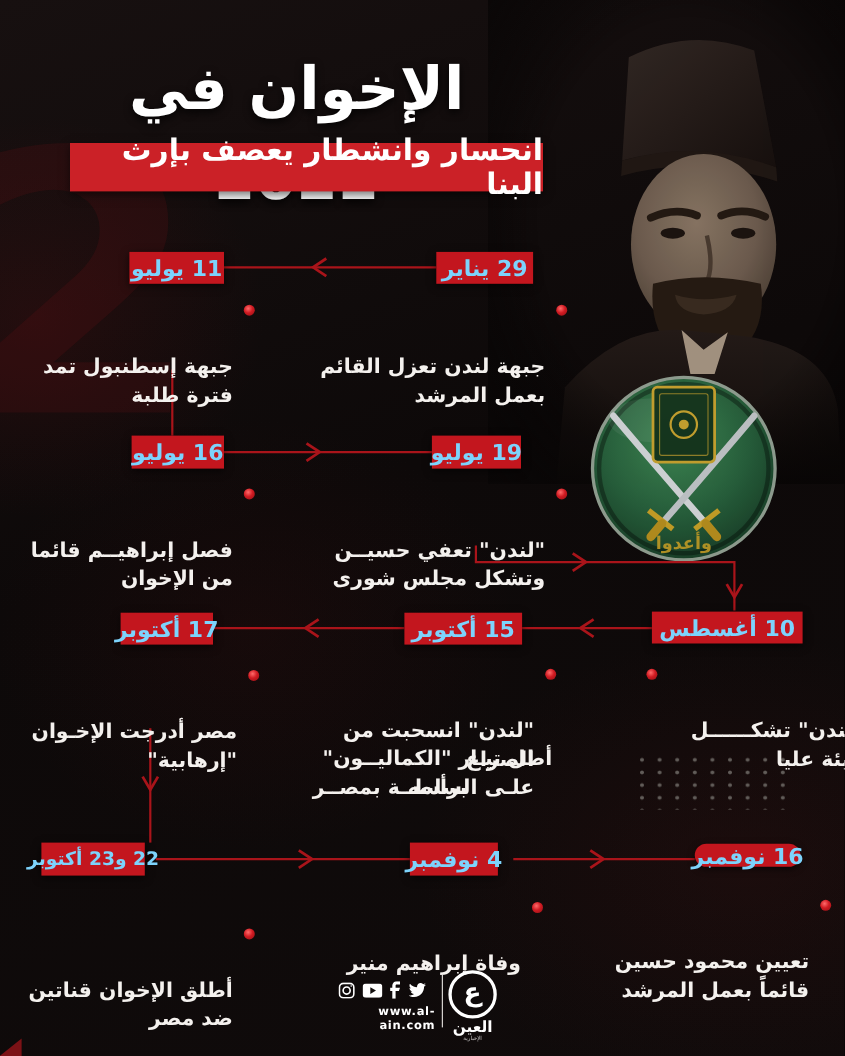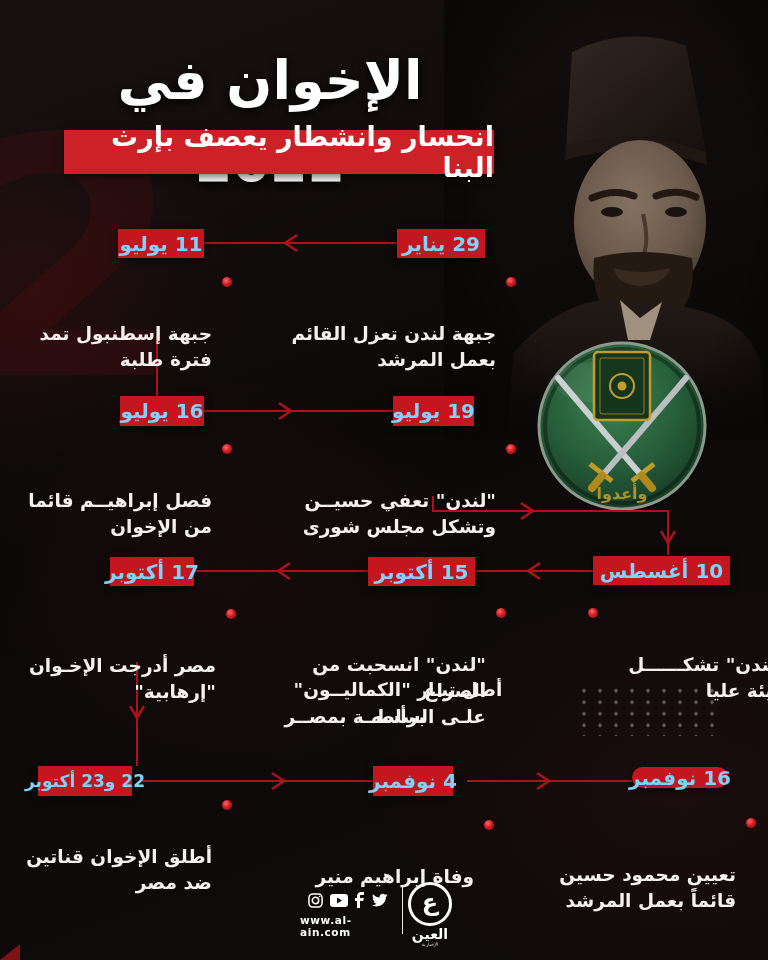--- a/index.html
+++ b/index.html
@@ -63,21 +63,21 @@
     font-weight:bold;font-size:18.5px;line-height:27px;white-space:pre-line;z-index:3;
   }
   
   .dot-grid{
     left:574px;top:683px;width:140px;height:53px;z-index:1;
     background-image:radial-gradient(circle, #6e6a66 1.4px, transparent 2px);
     background-size:16px 11.5px;background-position:2px 2px;opacity:.85;
   }
   
   .footer{left:0;top:880px;width:768px;height:70px;z-index:4;}
-  .social-block{position:absolute;left:300px;top:10px;width:96px;text-align:left;}
+  .social-block{position:absolute;left:300px;top:10px;width:96px;text-align:right;}
   .social-row{display:flex;gap:7px;justify-content:center;align-items:center;height:20px;}
   .social-row svg{display:block;}
   .site-url{
     margin-top:4px;font-size:10.5px;font-weight:bold;letter-spacing:.6px;
     color:#fff;direction:ltr;font-family:"DejaVu Sans", sans-serif;
   }
   .footer-divider{position:absolute;left:402px;top:6px;width:1px;height:48px;background:#e9e6e3;}
   .brand-block{position:absolute;left:406px;top:2px;width:48px;text-align:center;}
   .brand-mark{
     width:38px;height:38px;border:3px solid #fff;border-radius:50%;
@@ -242,21 +242,21 @@
     <span>"لندن" انسحبت من الصراع
 علـى السلطــة بمصــر</span>
   </div>
   <div class="note" style="left:252px;top:676px;width:292px;">أطل تيـار "الكماليــون"
 برأسه</div>
   <div class="event" style="left:8px;top:601px;width:208px;">
     <span class="dot"></span>
     <span>مصر أدرجت الإخـوان
 "إرهابية"</span>
   </div>
-  <div class="event" style="left:8px;top:792px;width:204px;">
+  <div class="event" style="left:8px;top:836px;width:204px;">
     <span class="dot"></span>
     <span>أطلق الإخوان قناتين
 ضد مصر</span>
   </div>
   <div class="event" style="left:248px;top:812px;width:226px;">
     <span class="dot"></span>
     <span>وفاة إبراهيم منير</span>
   </div>
   <div class="event" style="left:508px;top:810px;width:228px;">
     <span class="dot"></span>

